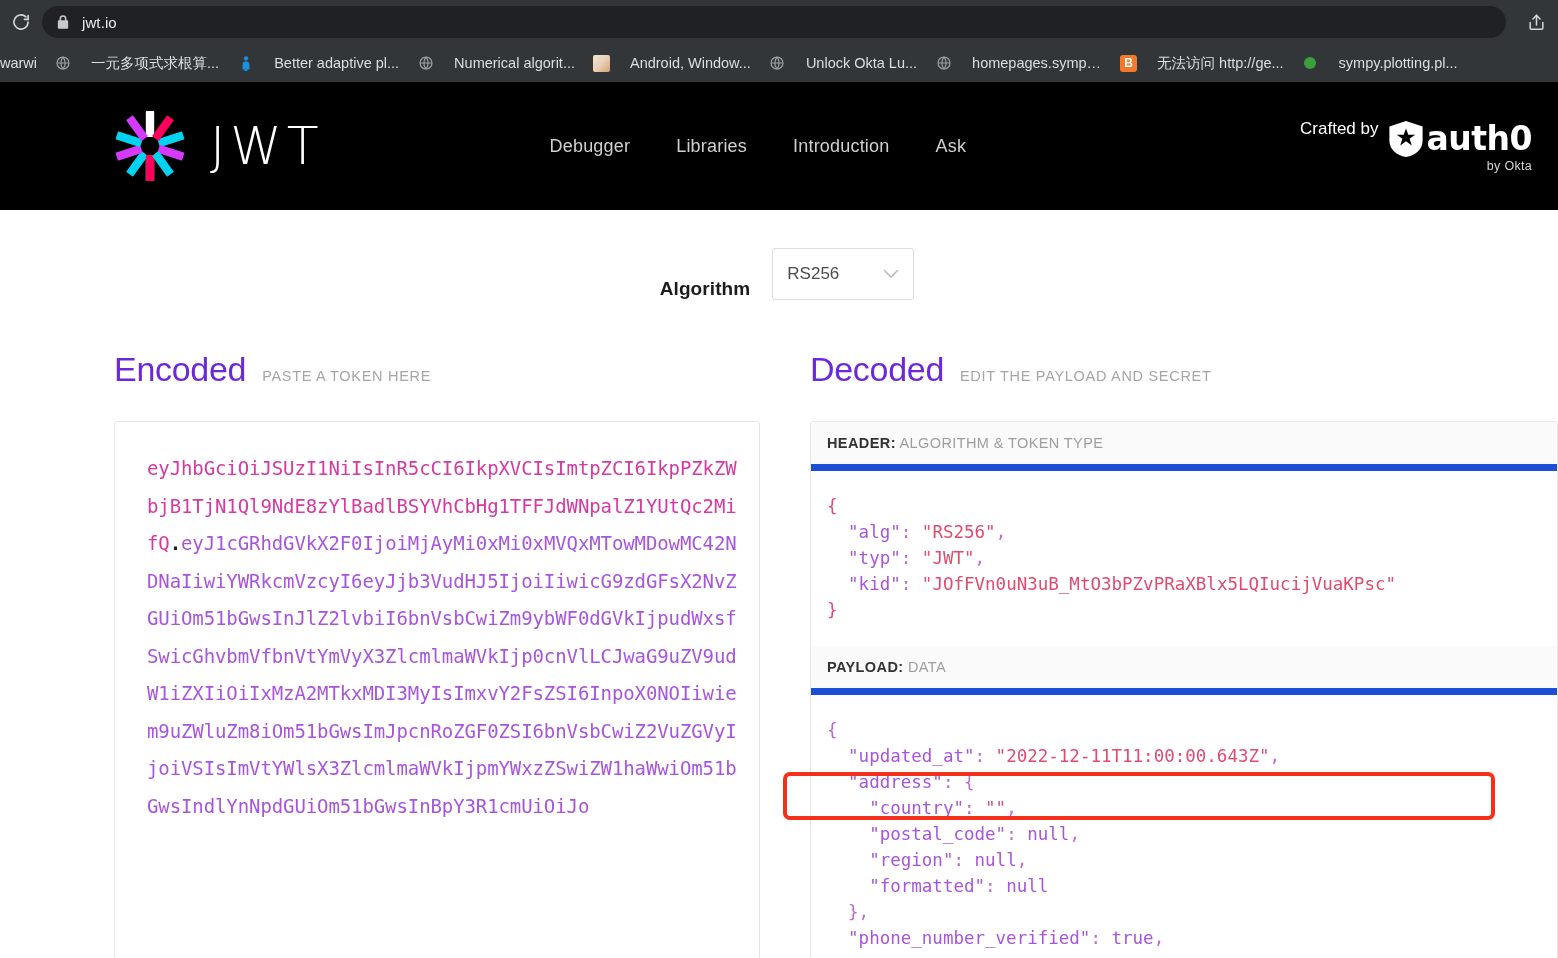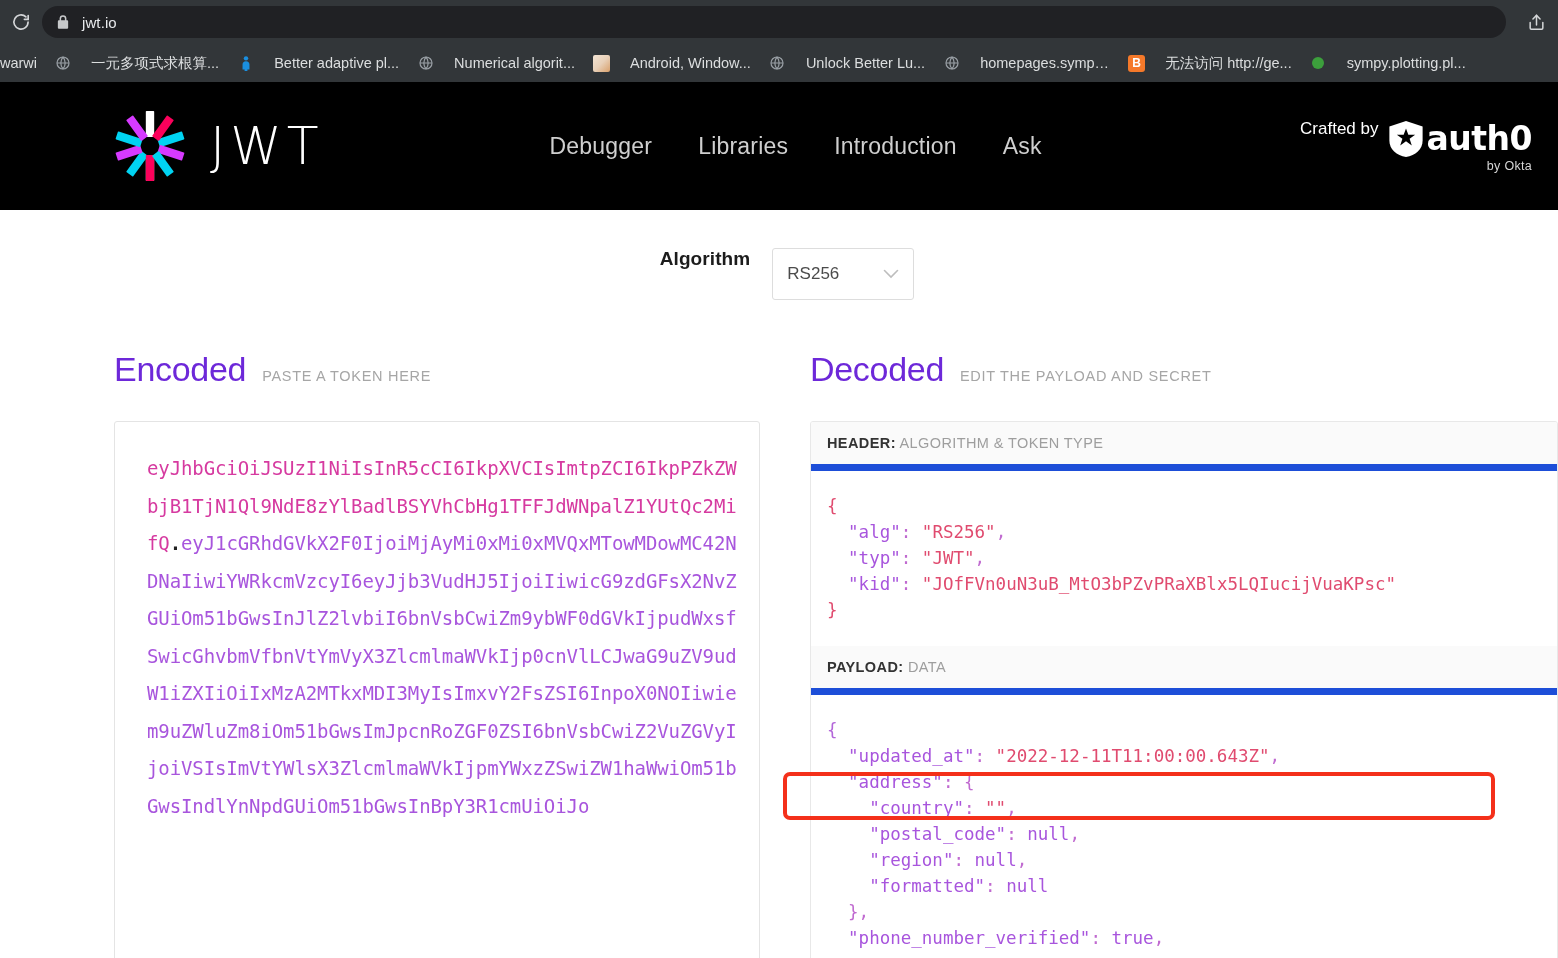--- a/index.html
+++ b/index.html
@@ -139,21 +139,21 @@
     font-family: "DejaVu Sans", sans-serif;
   }
   .nav {
     display: flex;
     align-items: center;
     gap: 46px;
     margin-left: 226px;
   }
   .nav-link {
     color: #cfcfcf;
-    font-size: 23px;
+    font-size: 18px;
     text-decoration: none;
     letter-spacing: .2px;
     white-space: nowrap;
   }
   .crafted {
     position: absolute;
     right: 26px;
     top: 50%;
     transform: translateY(-50%);
     display: flex;
@@ -182,21 +182,21 @@
 
   
   .main {
     background: #ffffff;
     position: relative;
     height: 748px;
     overflow: hidden;
   }
   .algo-bar {
     display: flex;
-    align-items: flex-start;
+    align-items: flex-end;
     justify-content: center;
     gap: 22px;
     padding-top: 38px;
     margin-left: 16px;
   }
   .algo-label {
     font-size: 19px;
     font-weight: bold;
     color: #1c1c1c;
     letter-spacing: .1px;
@@ -378,21 +378,21 @@
       <span class="bm-label">Android, Window...</span>
     </div>
 
     <div class="bookmark">
       <span class="favicon fav-globe">
         <svg width="16" height="16" viewBox="0 0 24 24" fill="none" stroke="currentColor" stroke-width="1.8">
             <circle cx="12" cy="12" r="9"></circle>
             <path d="M3 12h18M12 3a14 14 0 0 1 0 18M12 3a14 14 0 0 0 0 18"></path>
           </svg>
       </span>
-      <span class="bm-label">Unlock Better Lu...</span>
+      <span class="bm-label">Unlock Okta Lu...</span>
     </div>
 
     <div class="bookmark">
       <span class="favicon fav-globe">
         <svg width="16" height="16" viewBox="0 0 24 24" fill="none" stroke="currentColor" stroke-width="1.8">
             <circle cx="12" cy="12" r="9"></circle>
             <path d="M3 12h18M12 3a14 14 0 0 1 0 18M12 3a14 14 0 0 0 0 18"></path>
           </svg>
       </span>
       <span class="bm-label">homepages.sympy...</span>

